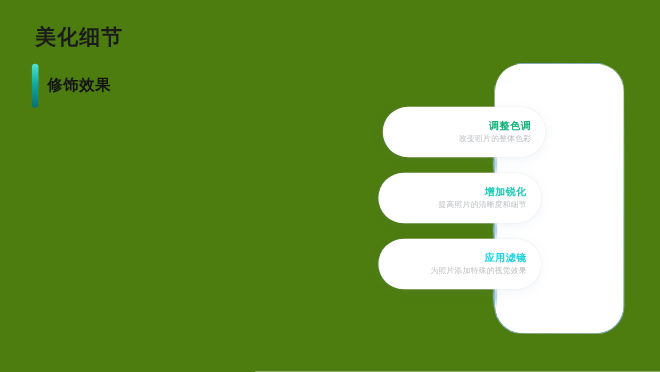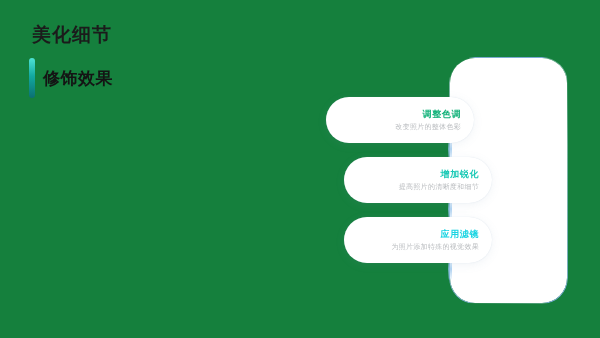--- a/index.html
+++ b/index.html
@@ -7,21 +7,21 @@
     padding: 0;
     background: #ffffff;
   }
   body {
     font-family: "Liberation Sans", "DejaVu Sans", sans-serif;
   }
   .slide {
     position: relative;
     width: 600px;
     height: 338px;
-    background: #15803d;
+    background: #4d7c0f;
     overflow: hidden;
   }
 
   
   .title {
     position: absolute;
     left: 32px;
     top: 24px;
     font-size: 19px;
     font-weight: bold;
@@ -39,21 +39,21 @@
   }
   .accent-bar {
     width: 6px;
     height: 40px;
     border-radius: 3px;
     background: linear-gradient(180deg, #4fe3d4 0%, #12a9a0 45%, #0b6f72 100%);
     flex: 0 0 auto;
   }
   .subtitle {
     margin-left: 8px;
-    font-size: 17px;
+    font-size: 14px;
     font-weight: bold;
     color: #141414;
     letter-spacing: 0.5px;
   }
   .lead-note {
     position: absolute;
     left: 32px;
     top: 224px;
     width: 210px;
     font-size: 8px;
@@ -115,21 +115,21 @@
     box-shadow:
       0 2px 10px rgba(120,150,180,0.10),
       0 0 1px rgba(150,175,200,0.35);
     display: flex;
     flex-direction: column;
     align-items: flex-end;
     justify-content: center;
     padding-right: 13px;
     box-sizing: border-box;
   }
-  .card.card1 { left: 326px; top: 97px; }
+  .card.card1 { left: 348px; top: 97px; }
   .card.card2 { left: 344px; top: 157px; }
   .card.card3 { left: 344px; top: 217px; }
 
   .card-title {
     font-size: 9px;
     font-weight: bold;
     letter-spacing: 0.6px;
     line-height: 1.3;
     margin-bottom: 2px;
   }

